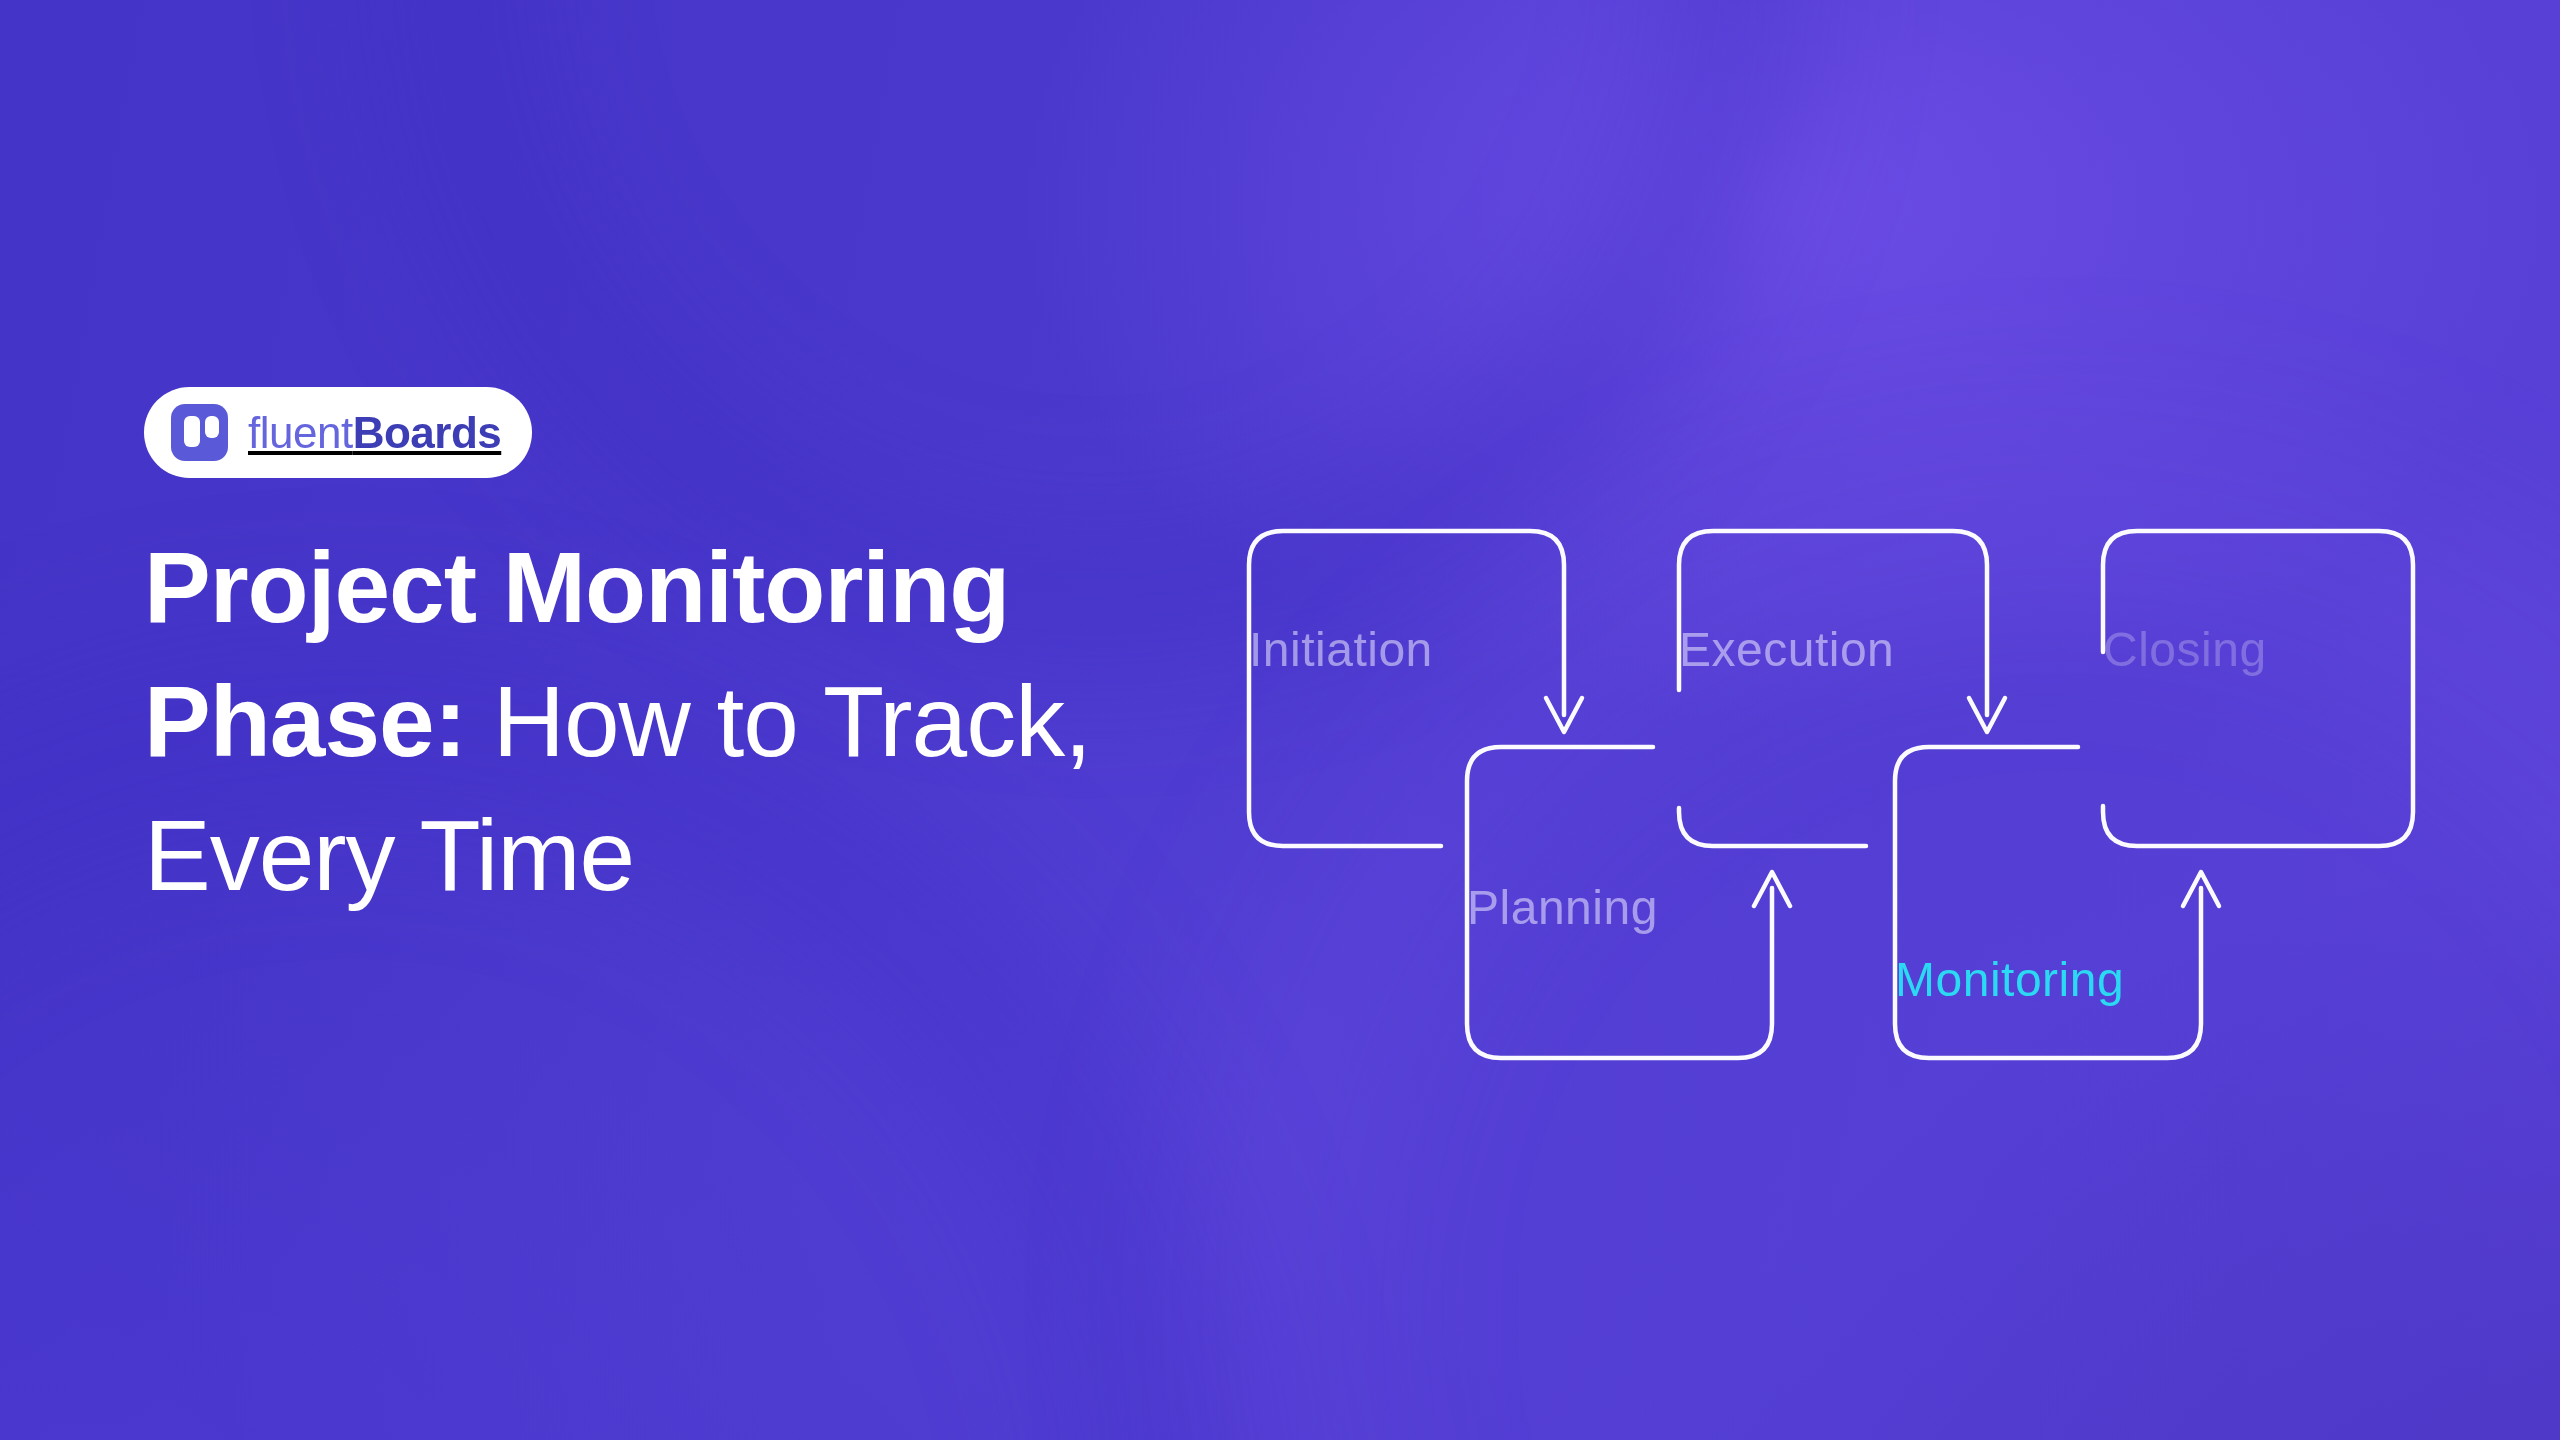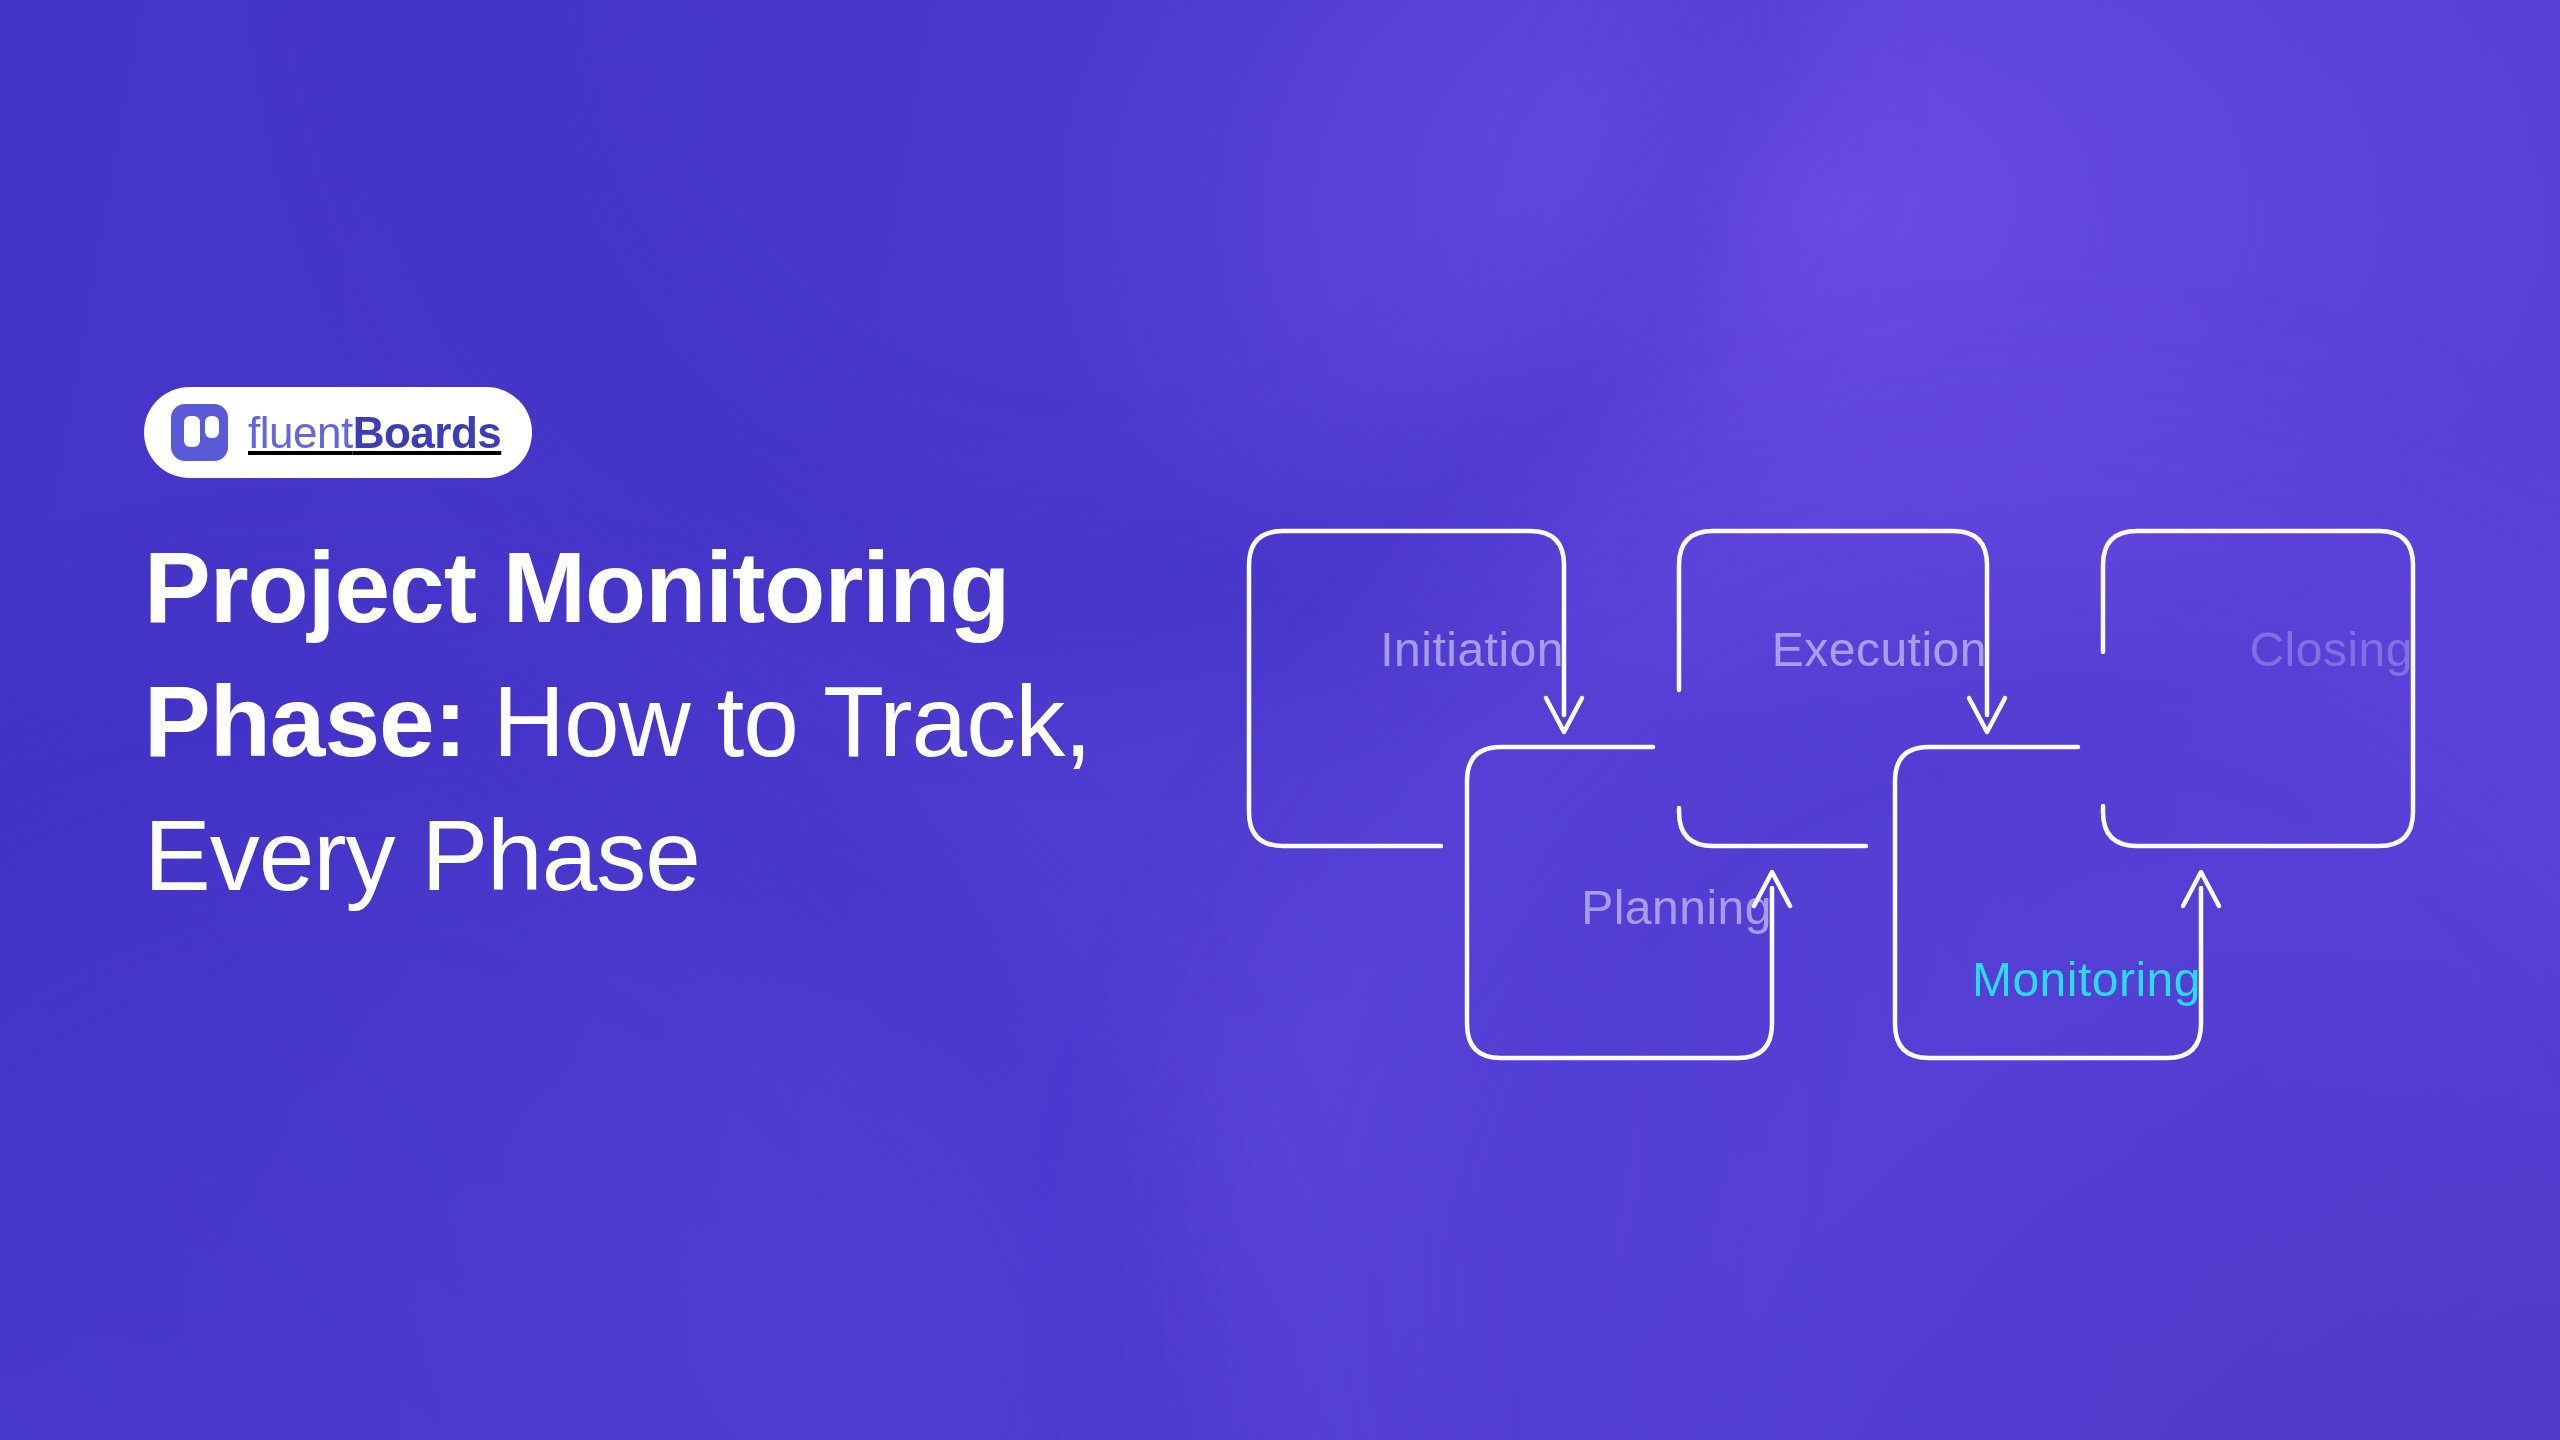--- a/index.html
+++ b/index.html
@@ -36,21 +36,21 @@
     position:absolute;left:144px;top:520px;width:1160px;color:#ffffff;
     font-size:100px;line-height:134px;letter-spacing:-1px;
   }
   .heading .b{font-weight:700;}
   .heading .r{font-weight:400;}
 
   
   .flowchart{position:absolute;left:0;top:0;width:2560px;height:1440px;pointer-events:none;}
   .flow-svg{position:absolute;left:0;top:0;}
   .flow-label{
-    position:absolute;text-align:right;font-size:48px;letter-spacing:0.5px;
+    position:absolute;text-align:left;font-size:48px;letter-spacing:0.5px;
     color:rgba(237,234,255,0.55);font-weight:400;
   }
   .lbl-initiation{left:1249px;top:622px;width:315px;}
   .lbl-execution{left:1679px;top:622px;width:308px;}
   .lbl-closing{left:2103px;top:622px;width:310px;color:rgba(237,234,255,0.28);}
   .lbl-planning{left:1467px;top:880px;width:305px;}
   .lbl-monitoring{left:1895px;top:908px;width:306px;color:#2bd9f2;font-weight:400;margin-top:44px;}
 </style>
 </head>
 <body>
@@ -66,21 +66,21 @@
   </div>
   <div class="logo-text">
     <span class="brand-first">fluent</span>
       <span class="brand-second">Boards</span>
   </div>
 </div>
 
 <div class="heading">
   <div class="line"><span class="b">Project Monitoring</span></div>
   <div class="line"><span class="b">Phase:</span><span class="r"> How to Track,</span></div>
-  <div class="line"><span class="r">Every Phase</span></div>
+  <div class="line"><span class="r">Every Time</span></div>
 </div>
 
 <div class="flowchart">
   <svg class="flow-svg" width="2560" height="1440" viewBox="0 0 2560 1440" fill="none" stroke="#fbfaff" stroke-width="4.5" stroke-linecap="round" stroke-linejoin="round">
 
     <path d="M 1441 846 H 1283 Q 1249 846 1249 812 V 565 Q 1249 531 1283 531 H 1530 Q 1564 531 1564 565 V 715"></path>
     <path d="M 1546 698 L 1564 732 L 1582 698"></path>
 
     <path d="M 1679 690 V 565 Q 1679 531 1713 531 H 1953 Q 1987 531 1987 565 V 715"></path>
     <path d="M 1679 808 V 812 Q 1679 846 1713 846 H 1866"></path>

